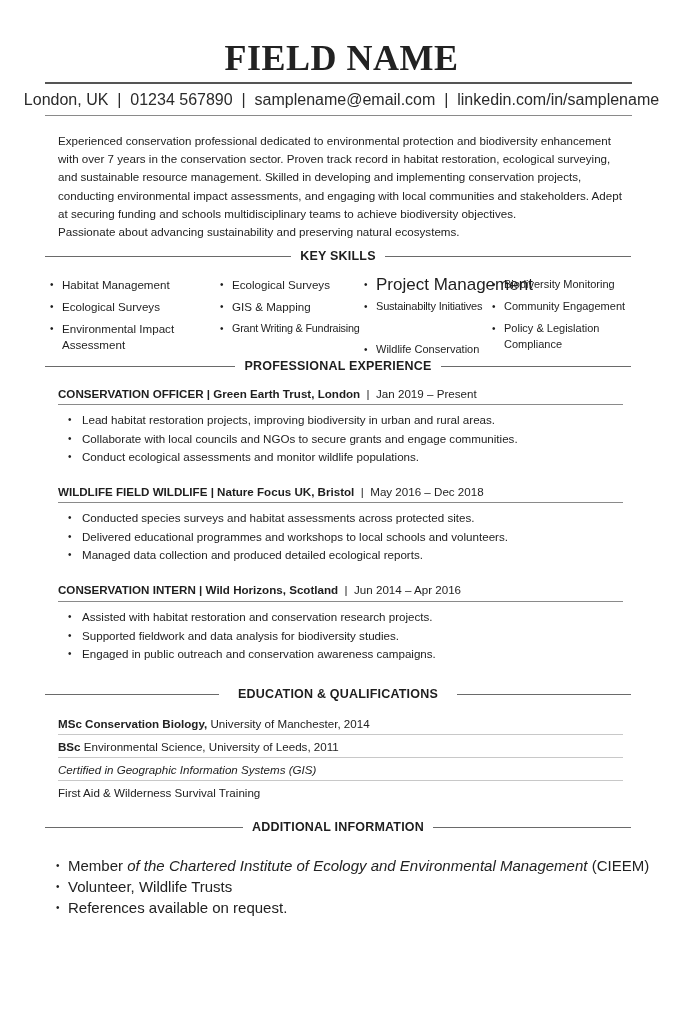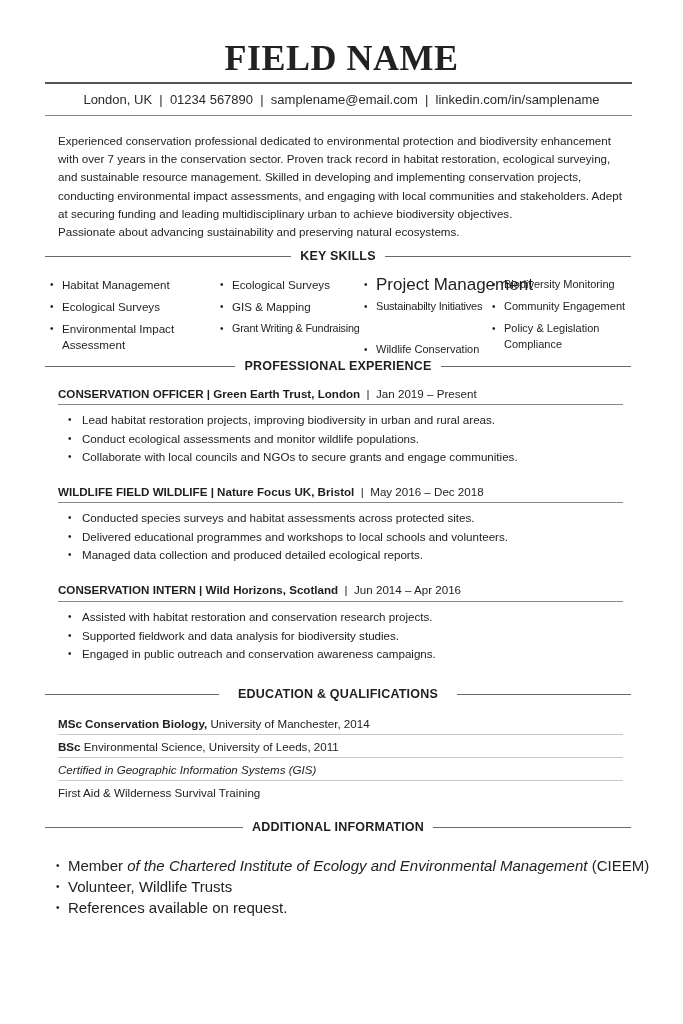--- a/index.html
+++ b/index.html
@@ -12,21 +12,21 @@
     text-align: center; font-family: "Liberation Serif", serif;
     font-weight: bold; font-size: 36px; letter-spacing: 0.5px; color: #222;
     line-height: 44px;
   }
   .rule { position: absolute; height: 0; }
   .rule.dark { border-top: 2px solid #555; }
   .rule.mid { border-top: 1.5px solid #8a8a8a; }
   .rule.light { border-top: 1px solid #c8c8c8; }
   .contact {
     position: absolute; left: 0; width: 683px; top: 92px; text-align: center;
-    font-size: 13px; color: #2a2a2a; line-height: 16px;
+    font-size: 16px; color: #2a2a2a; line-height: 16px;
   }
   .summary {
     position: absolute; left: 58px; width: 580px; top: 132px;
     font-size: 11.6px; line-height: 18.2px; color: #222;
   }
   .summary p { margin: 0; }
   .sec-head {
     position: absolute; left: 45px; width: 586px; height: 18px;
     display: flex; align-items: center;
   }
@@ -65,21 +65,21 @@
   <div class="rule dark" style="left:45px; width:587px; top:82px;"></div>
   <div class="contact" style="white-space:pre;">London, UK  |  01234 567890  |  samplename@email.com  |  linkedin.com/in/samplename</div>
   <div class="rule mid" style="left:45px; width:587px; top:115px;"></div>
 </div>
 
 <div class="summary">
   <p>Experienced conservation professional dedicated to environmental protection and biodiversity enhancement</p>
   <p>with over 7 years in the conservation sector. Proven track record in habitat restoration, ecological surveying,</p>
   <p>and sustainable resource management. Skilled in developing and implementing conservation projects,</p>
   <p>conducting environmental impact assessments, and engaging with local communities and stakeholders. Adept</p>
-  <p>at securing funding and leading multidisciplinary urban to achieve biodiversity objectives.</p>
+  <p>at securing funding and schools multidisciplinary teams to achieve biodiversity objectives.</p>
   <p>Passionate about advancing sustainability and preserving natural ecosystems.</p>
 </div>
 
 <div class="sec-head" style="top:247px;">
   <div class="line"></div>
   <div class="title">KEY SKILLS</div>
   <div class="line"></div>
 </div>
 
 <div class="skills">
@@ -111,22 +111,22 @@
   <div class="line"></div>
 </div>
 
 <div>
   <div class="job-head" style="top:386px;">
     <b>CONSERVATION OFFICER</b><b> | </b><b>Green Earth Trust, London</b><span> &nbsp;|&nbsp; </span><span>Jan 2019 – Present</span>
   </div>
   <div class="rule mid" style="left:58px; width:565px; top:404px;"></div>
   <ul class="bullets" style="top:411px;">
     <li>Lead habitat restoration projects, improving biodiversity in urban and rural areas.</li>
+    <li>Collaborate with local councils and NGOs to secure grants and engage communities.</li>
     <li>Conduct ecological assessments and monitor wildlife populations.</li>
-    <li>Collaborate with local councils and NGOs to secure grants and engage communities.</li>
   </ul>
 </div>
 
 <div>
   <div class="job-head" style="top:484px;">
     <b>WILDLIFE FIELD WILDLIFE</b><b> | </b><b>Nature Focus UK, Bristol</b><span> &nbsp;|&nbsp; </span><span>May 2016 – Dec 2018</span>
   </div>
   <div class="rule mid" style="left:58px; width:565px; top:502px;"></div>
   <ul class="bullets" style="top:509px;">
     <li>Conducted species surveys and habitat assessments across protected sites.</li>

